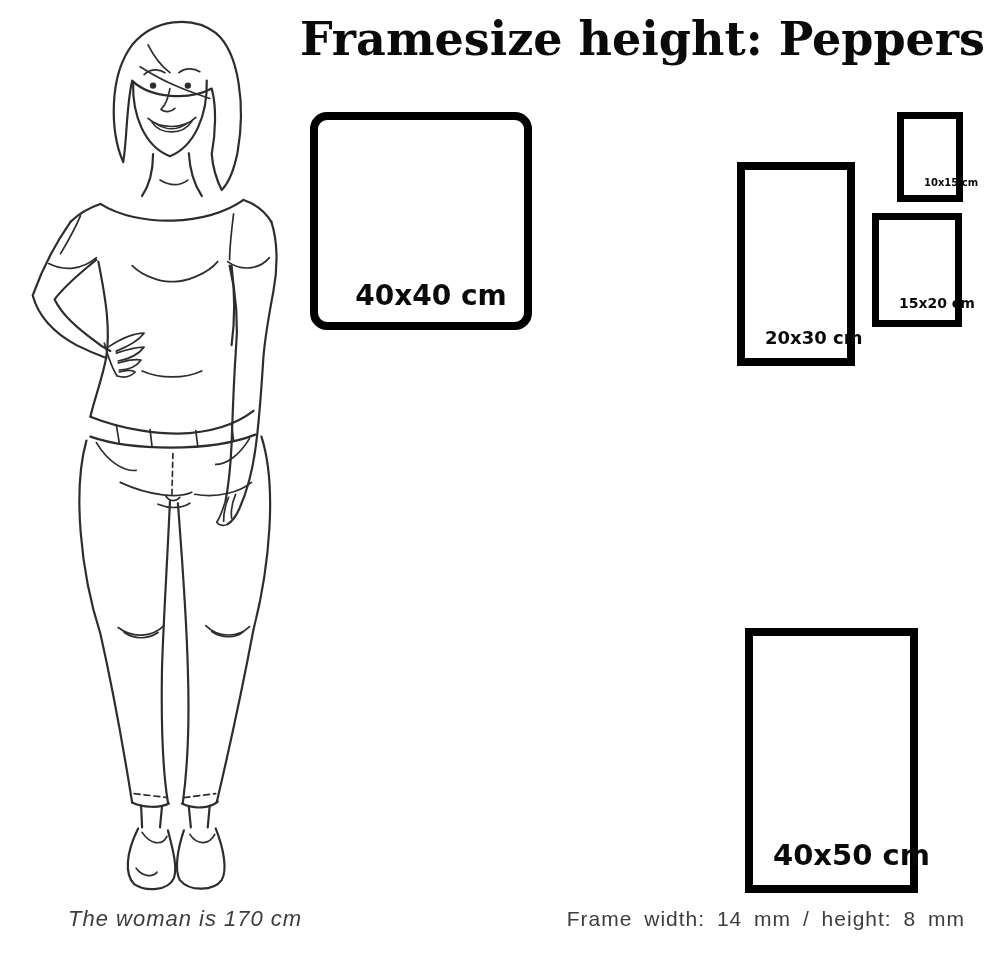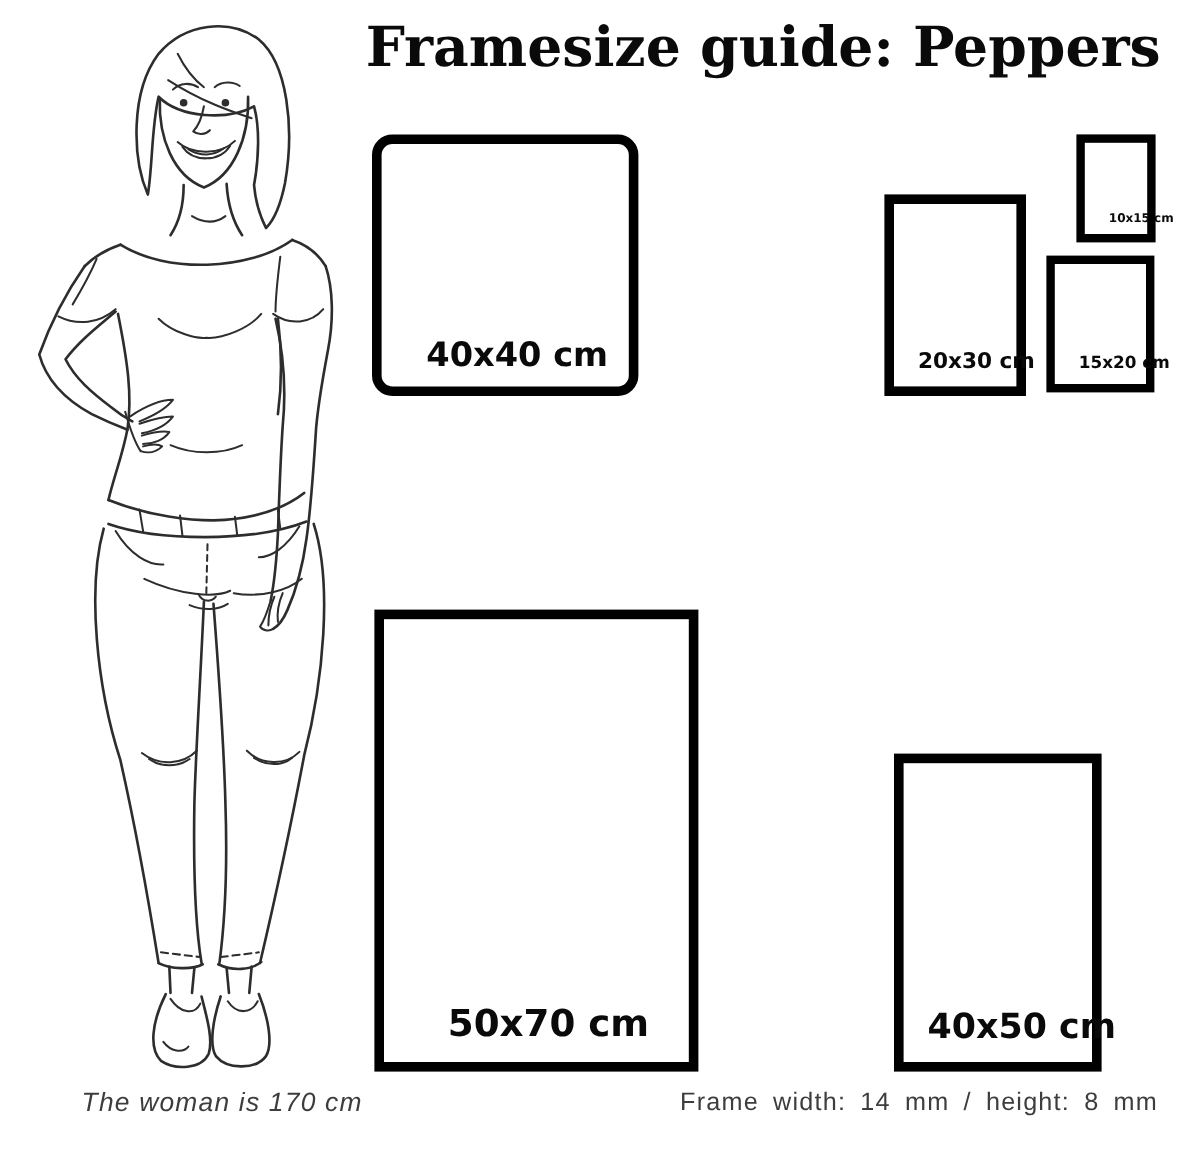--- a/index.html
+++ b/index.html
@@ -34,21 +34,21 @@
     font-family:"DejaVu Sans","Liberation Sans",sans-serif;
     font-weight:700;
     color:#0a0a0a;
     white-space:nowrap;
     padding-left:20px;
   }
   #f4040{left:310px;top:112px;width:222px;height:218px;border-radius:17px;}
   #f4040 .frame-label{bottom:10px;font-size:28px;}
   #f3040{left:549px;top:112px;width:174px;height:218px;}
   #f3040 .frame-label{bottom:10px;font-size:27px;letter-spacing:-1px;}
-  #f2030{left:737px;top:162px;width:118px;height:168px;}
+  #f2030{left:737px;top:162px;width:118px;height:204px;}
   #f2030 .frame-label{bottom:10px;font-size:18px;}
   #f1015{left:897px;top:112px;width:66px;height:90px;border-width:7px;}
   #f1015 .frame-label{bottom:7px;font-size:10px;letter-spacing:0;}
   #f1520{left:872px;top:213px;width:90px;height:114px;border-width:7px;}
   #f1520 .frame-label{bottom:9px;font-size:14px;}
   #f5070{left:312px;top:508px;width:270px;height:385px;}
   #f5070 .frame-label{bottom:14px;font-size:31px;}
   #f4050{left:745px;top:628px;width:173px;height:265px;}
   #f4050 .frame-label{bottom:13px;font-size:29px;}
   
@@ -76,21 +76,21 @@
   }
   #woman .thin{stroke-width:1.7;}
   #woman .fillw{fill:#ffffff;}
   #woman .filld{fill:#2d2d2d;stroke:none;}
 </style>
 </head>
 <body>
 
 <div id="stage">
 
-  <div id="title">Framesize guide: Peppers</div>
+  <div id="title">Framesize height: Peppers</div>
 
   <svg id="woman" viewBox="0 0 280 890" xmlns="http://www.w3.org/2000/svg" aria-hidden="true">
 
     <path class="fillw" d="M103,148 C90,118 88,62 112,30 C134,4 172,0 196,18 C220,38 226,92 218,138 C214,158 208,170 202,176 C197,166 193,152 192,140 C196,118 197,92 192,74 C170,86 130,84 112,66 C106,92 107,124 103,148 Z"></path>
     <path class="thin" d="M120,52 C148,70 172,78 190,84"></path>
     <path class="thin" d="M128,30 C134,42 142,52 150,58"></path>
 
     <path d="M113,68 C112,100 124,132 150,142 C175,132 188,100 187,66"></path>
     <path class="thin" d="M124,60 C130,54 139,54 145,58"></path>
     <path class="thin" d="M159,58 C165,53 174,53 180,57"></path>
@@ -179,23 +179,20 @@
   </div>
   <div class="frame" id="f2030">
     <div class="frame-label">20x30 cm</div>
   </div>
   <div class="frame" id="f1015">
     <div class="frame-label">10x15 cm</div>
   </div>
   <div class="frame" id="f1520">
     <div class="frame-label">15x20 cm</div>
   </div>
-  <div class="frame" id="f5070">
-    <div class="frame-label">50x70 cm</div>
-  </div>
   <div class="frame" id="f4050">
     <div class="frame-label">40x50 cm</div>
   </div>
 
   <div class="caption" id="caption-woman">The woman is 170 cm</div>
   <div class="caption" id="caption-spec">Frame width: 14 mm / height: 8 mm</div>
 
 </div>
 
 </body></html>

